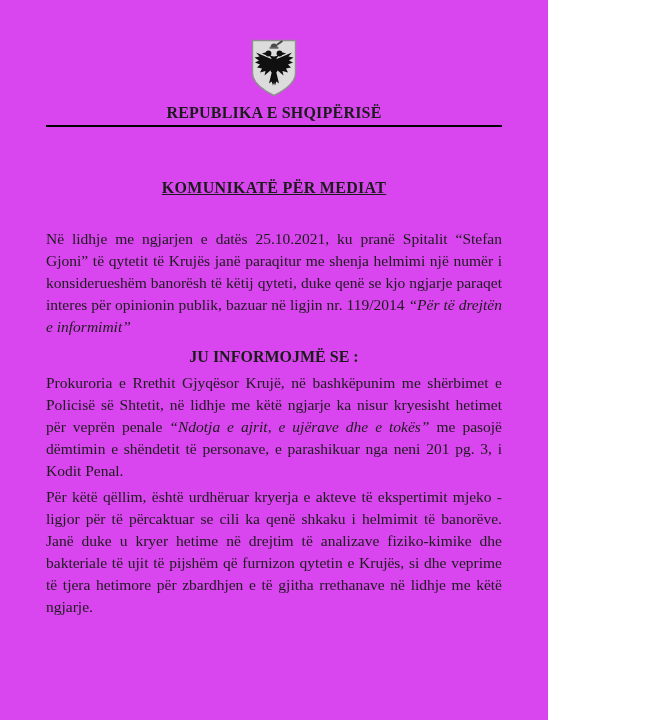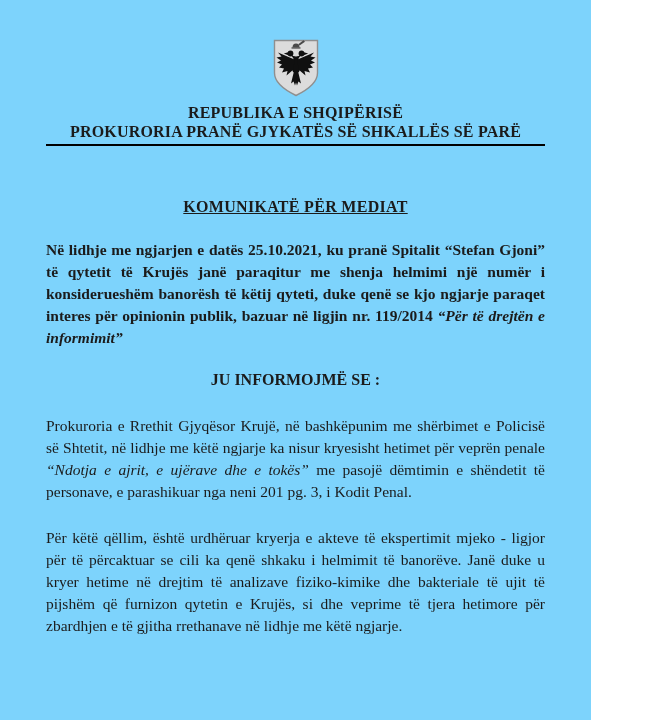--- a/index.html
+++ b/index.html
@@ -5,24 +5,24 @@
   * { margin: 0; padding: 0; box-sizing: border-box; }
   html, body { background: #ffffff; }
   body {
     width: 657px;
     height: 720px;
     overflow: hidden;
     font-family: "Liberation Serif", "DejaVu Serif", serif;
     color: #1b1b1b;
   }
   .page {
-    width: 591px;
+    width: 548px;
     height: 720px;
     padding: 38px 46px 0 46px;
-    background: #7dd3fc;
+    background: #d946ef;
   }
   .letterhead { text-align: center; }
   .crest { display: inline-block; line-height: 0; margin-bottom: 2px; }
   .hdr-line {
     font-weight: bold;
     font-size: 16px;
     line-height: 19px;
     letter-spacing: 0.2px;
   }
   .rule {
@@ -30,36 +30,36 @@
     border-top: 2.6px solid #000000;
     margin-top: 3px;
   }
   .doc-title {
     text-align: center;
     font-weight: bold;
     font-size: 16px;
     line-height: 22px;
     text-decoration: underline;
     margin-top: 50px;
-    margin-bottom: 21px;
+    margin-bottom: 29px;
     letter-spacing: 0.3px;
   }
   .para {
     font-size: 15.5px;
     line-height: 22px;
     text-align: justify;
-    margin-top: 24px;
+    margin-top: 4px;
   }
-  .first-para { margin-top: 0; font-weight: bold; }
+  .first-para { margin-top: 0; }
   .sub-heading {
     text-align: center;
     font-weight: bold;
     font-size: 16px;
     line-height: 22px;
-    margin-top: 20px;
+    margin-top: 8px;
   }
   .italic { font-style: italic; }
 </style>
 </head>
 <body>
 
 <div class="page">
 
   <div class="letterhead">
     <span class="crest">
@@ -77,21 +77,20 @@
           <path d="M32.8 14.2 L37.2 15.4 L32.8 17.2 Z"></path>
           <path d="M19.5 16.5 Q23 20 23.5 24 L26.5 24 Q27 20 30.5 16.5 Q27.5 18.5 25 18.5 Q22.5 18.5 19.5 16.5 Z"></path>
           <ellipse cx="25" cy="28" rx="4.6" ry="7.5"></ellipse>
           <path d="M23.5 21.5 L7 14.5 L10.5 18.5 L5.5 19.5 L10 22.5 L6 24.5 L11 26.5 L8 29.5 L13 30.5 L11 34.5 L16.5 33 L15.5 37.5 L22.5 31.5 Z"></path>
           <path d="M26.5 21.5 L43 14.5 L39.5 18.5 L44.5 19.5 L40 22.5 L44 24.5 L39 26.5 L42 29.5 L37 30.5 L39 34.5 L33.5 33 L34.5 37.5 L27.5 31.5 Z"></path>
           <path d="M22.8 34 L20 45.5 L22.6 43.6 L24 47.5 L25 44.6 L26 47.5 L27.4 43.6 L30 45.5 L27.2 34 Z"></path>
         </g>
       </svg>
     </span>
     <div class="hdr-line">REPUBLIKA E SHQIPËRISË</div>
-    <div class="hdr-line">PROKURORIA PRANË GJYKATËS SË SHKALLËS SË PARË</div>
     <hr class="rule">
   </div>
 
   <div class="doc-title">KOMUNIKATË PËR MEDIAT</div>
 
   <p class="para first-para"><span>Në lidhje me ngjarjen e datës 25.10.2021, ku pranë Spitalit “Stefan Gjoni” të qytetit të Krujës  janë paraqitur me shenja helmimi një numër i konsiderueshëm banorësh të këtij qyteti, duke qenë se kjo ngjarje paraqet interes për opinionin publik, bazuar në ligjin nr. 119/2014 </span><span class="italic">“Për të drejtën e informimit”</span></p>
 
   <div class="sub-heading">JU INFORMOJMË SE :</div>
 
   <p class="para"><span>Prokuroria e Rrethit Gjyqësor Krujë, në bashkëpunim me shërbimet e Policisë së Shtetit, në lidhje me këtë ngjarje ka nisur kryesisht hetimet për veprën penale </span><span class="italic">“Ndotja e ajrit, e ujërave dhe e tokës”</span><span> me pasojë dëmtimin e shëndetit të personave, e parashikuar nga neni 201 pg. 3, i Kodit Penal.</span></p>

